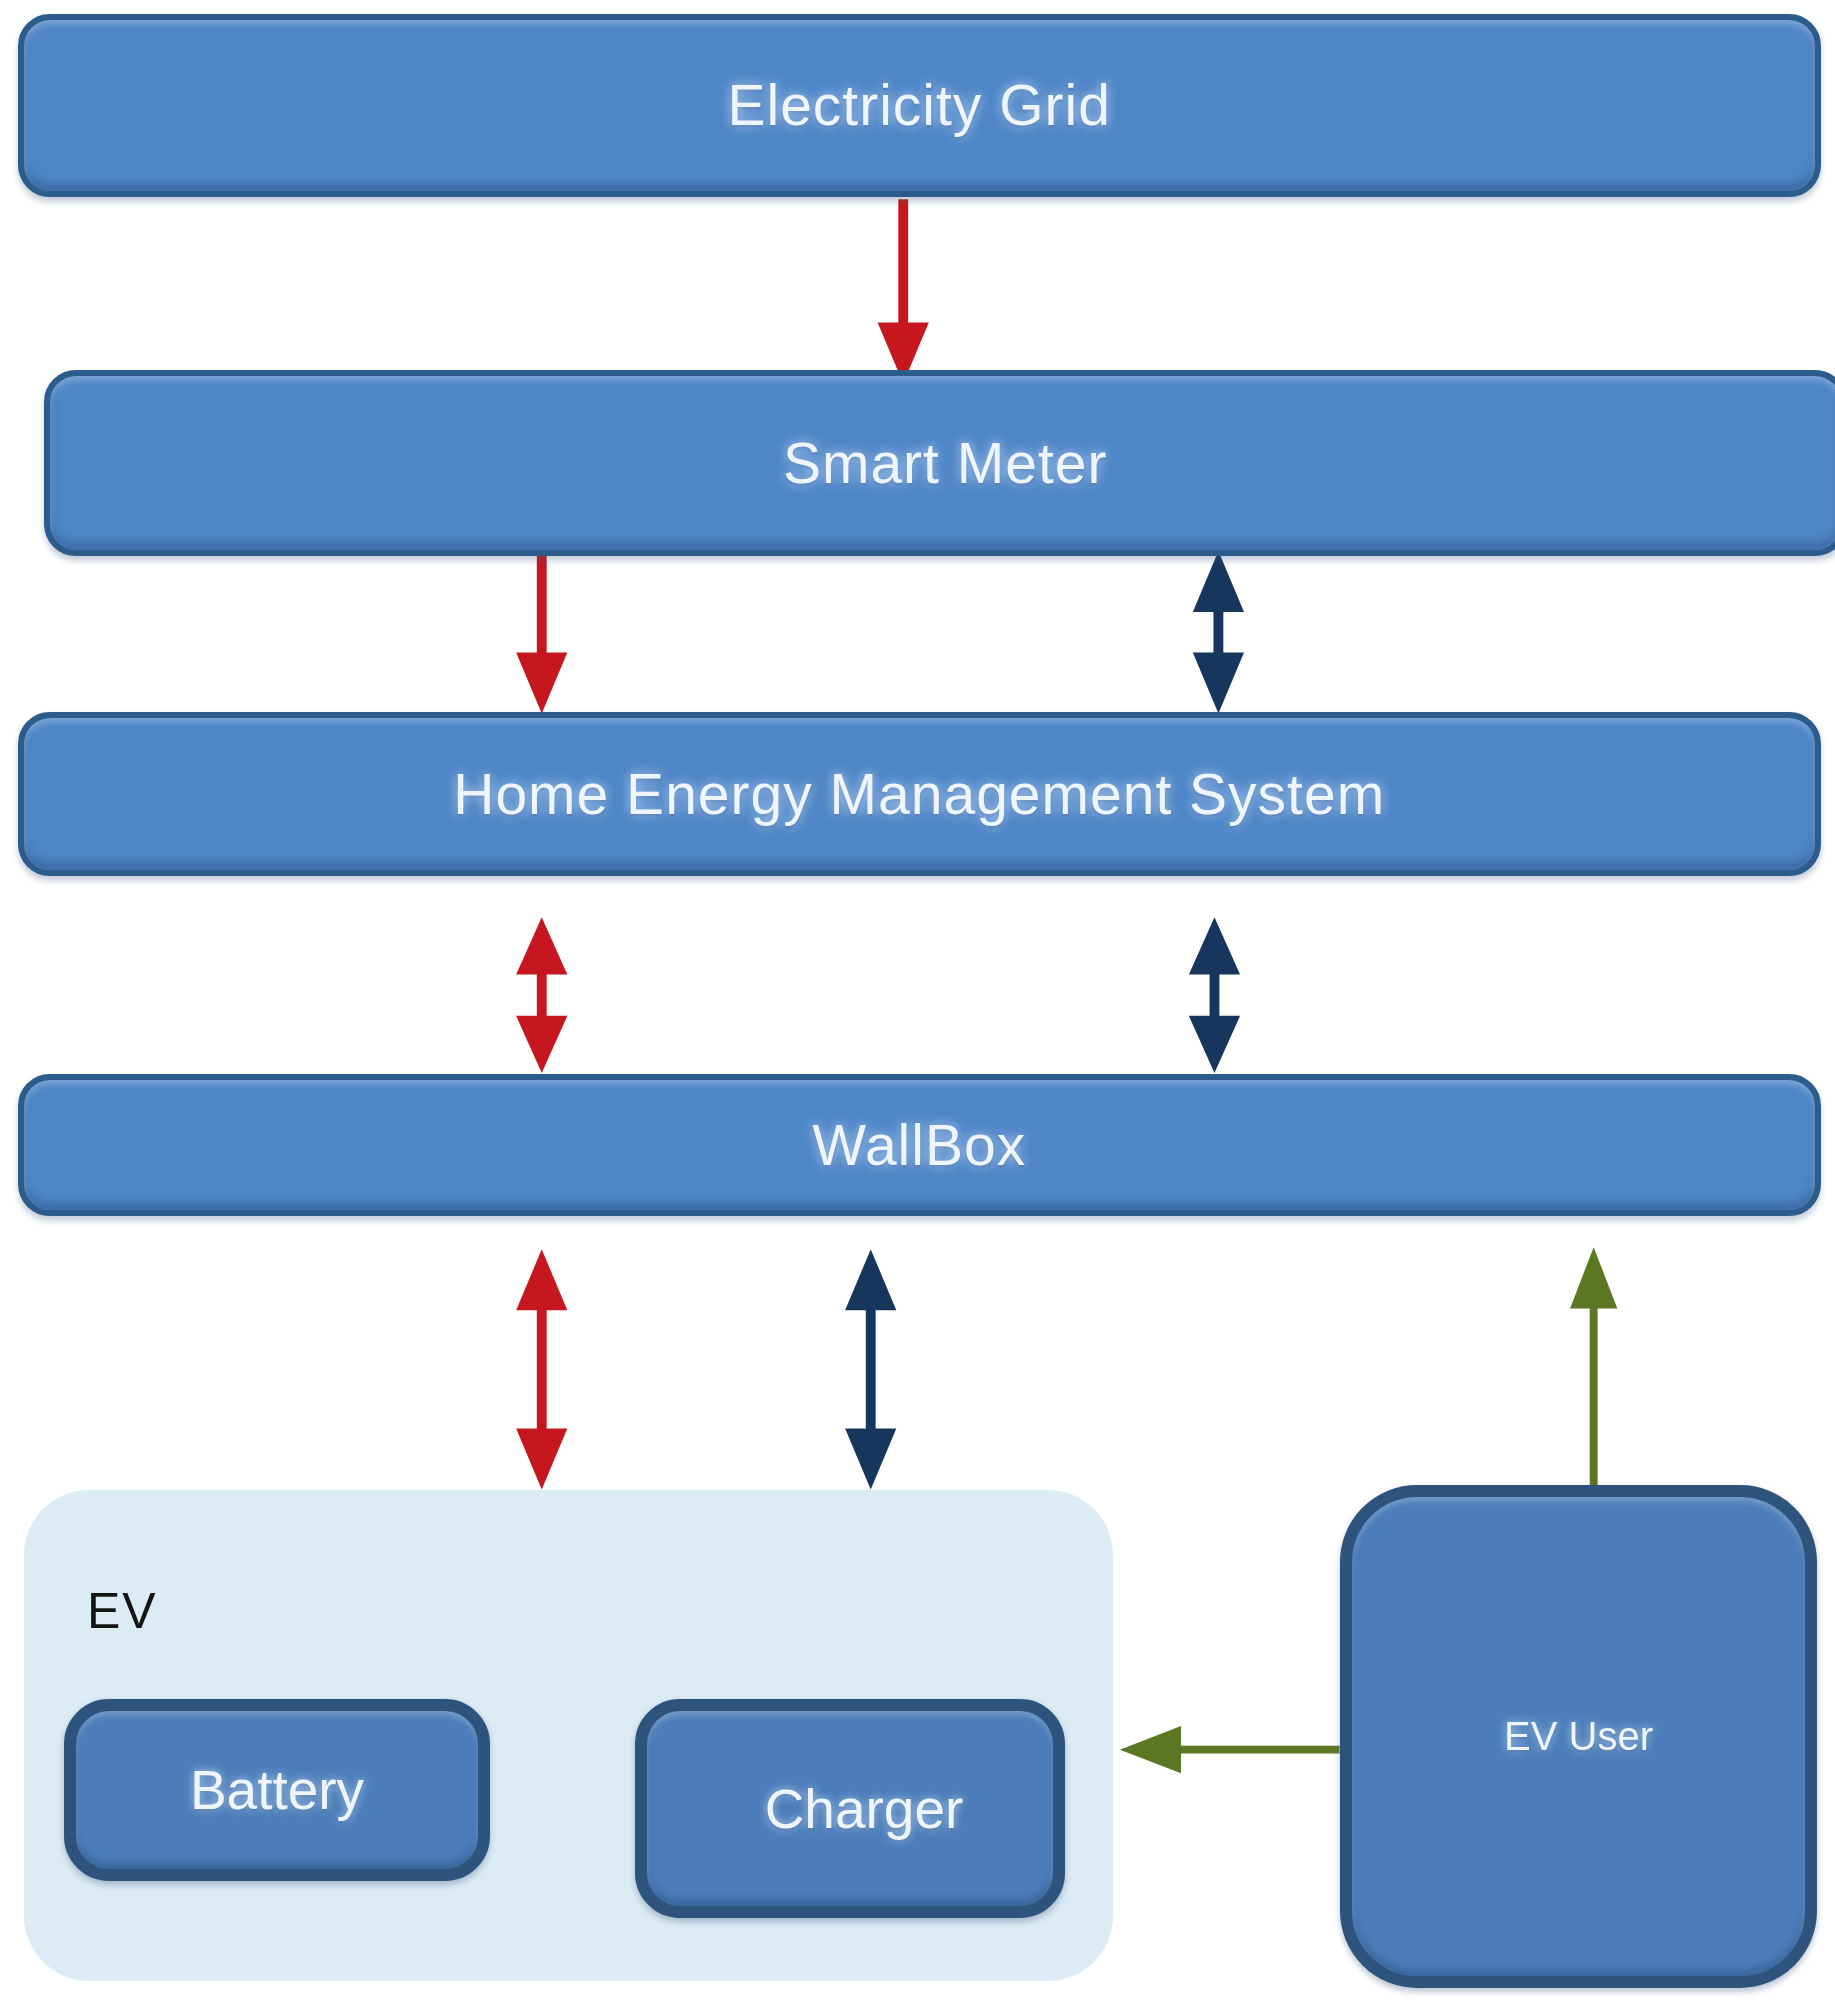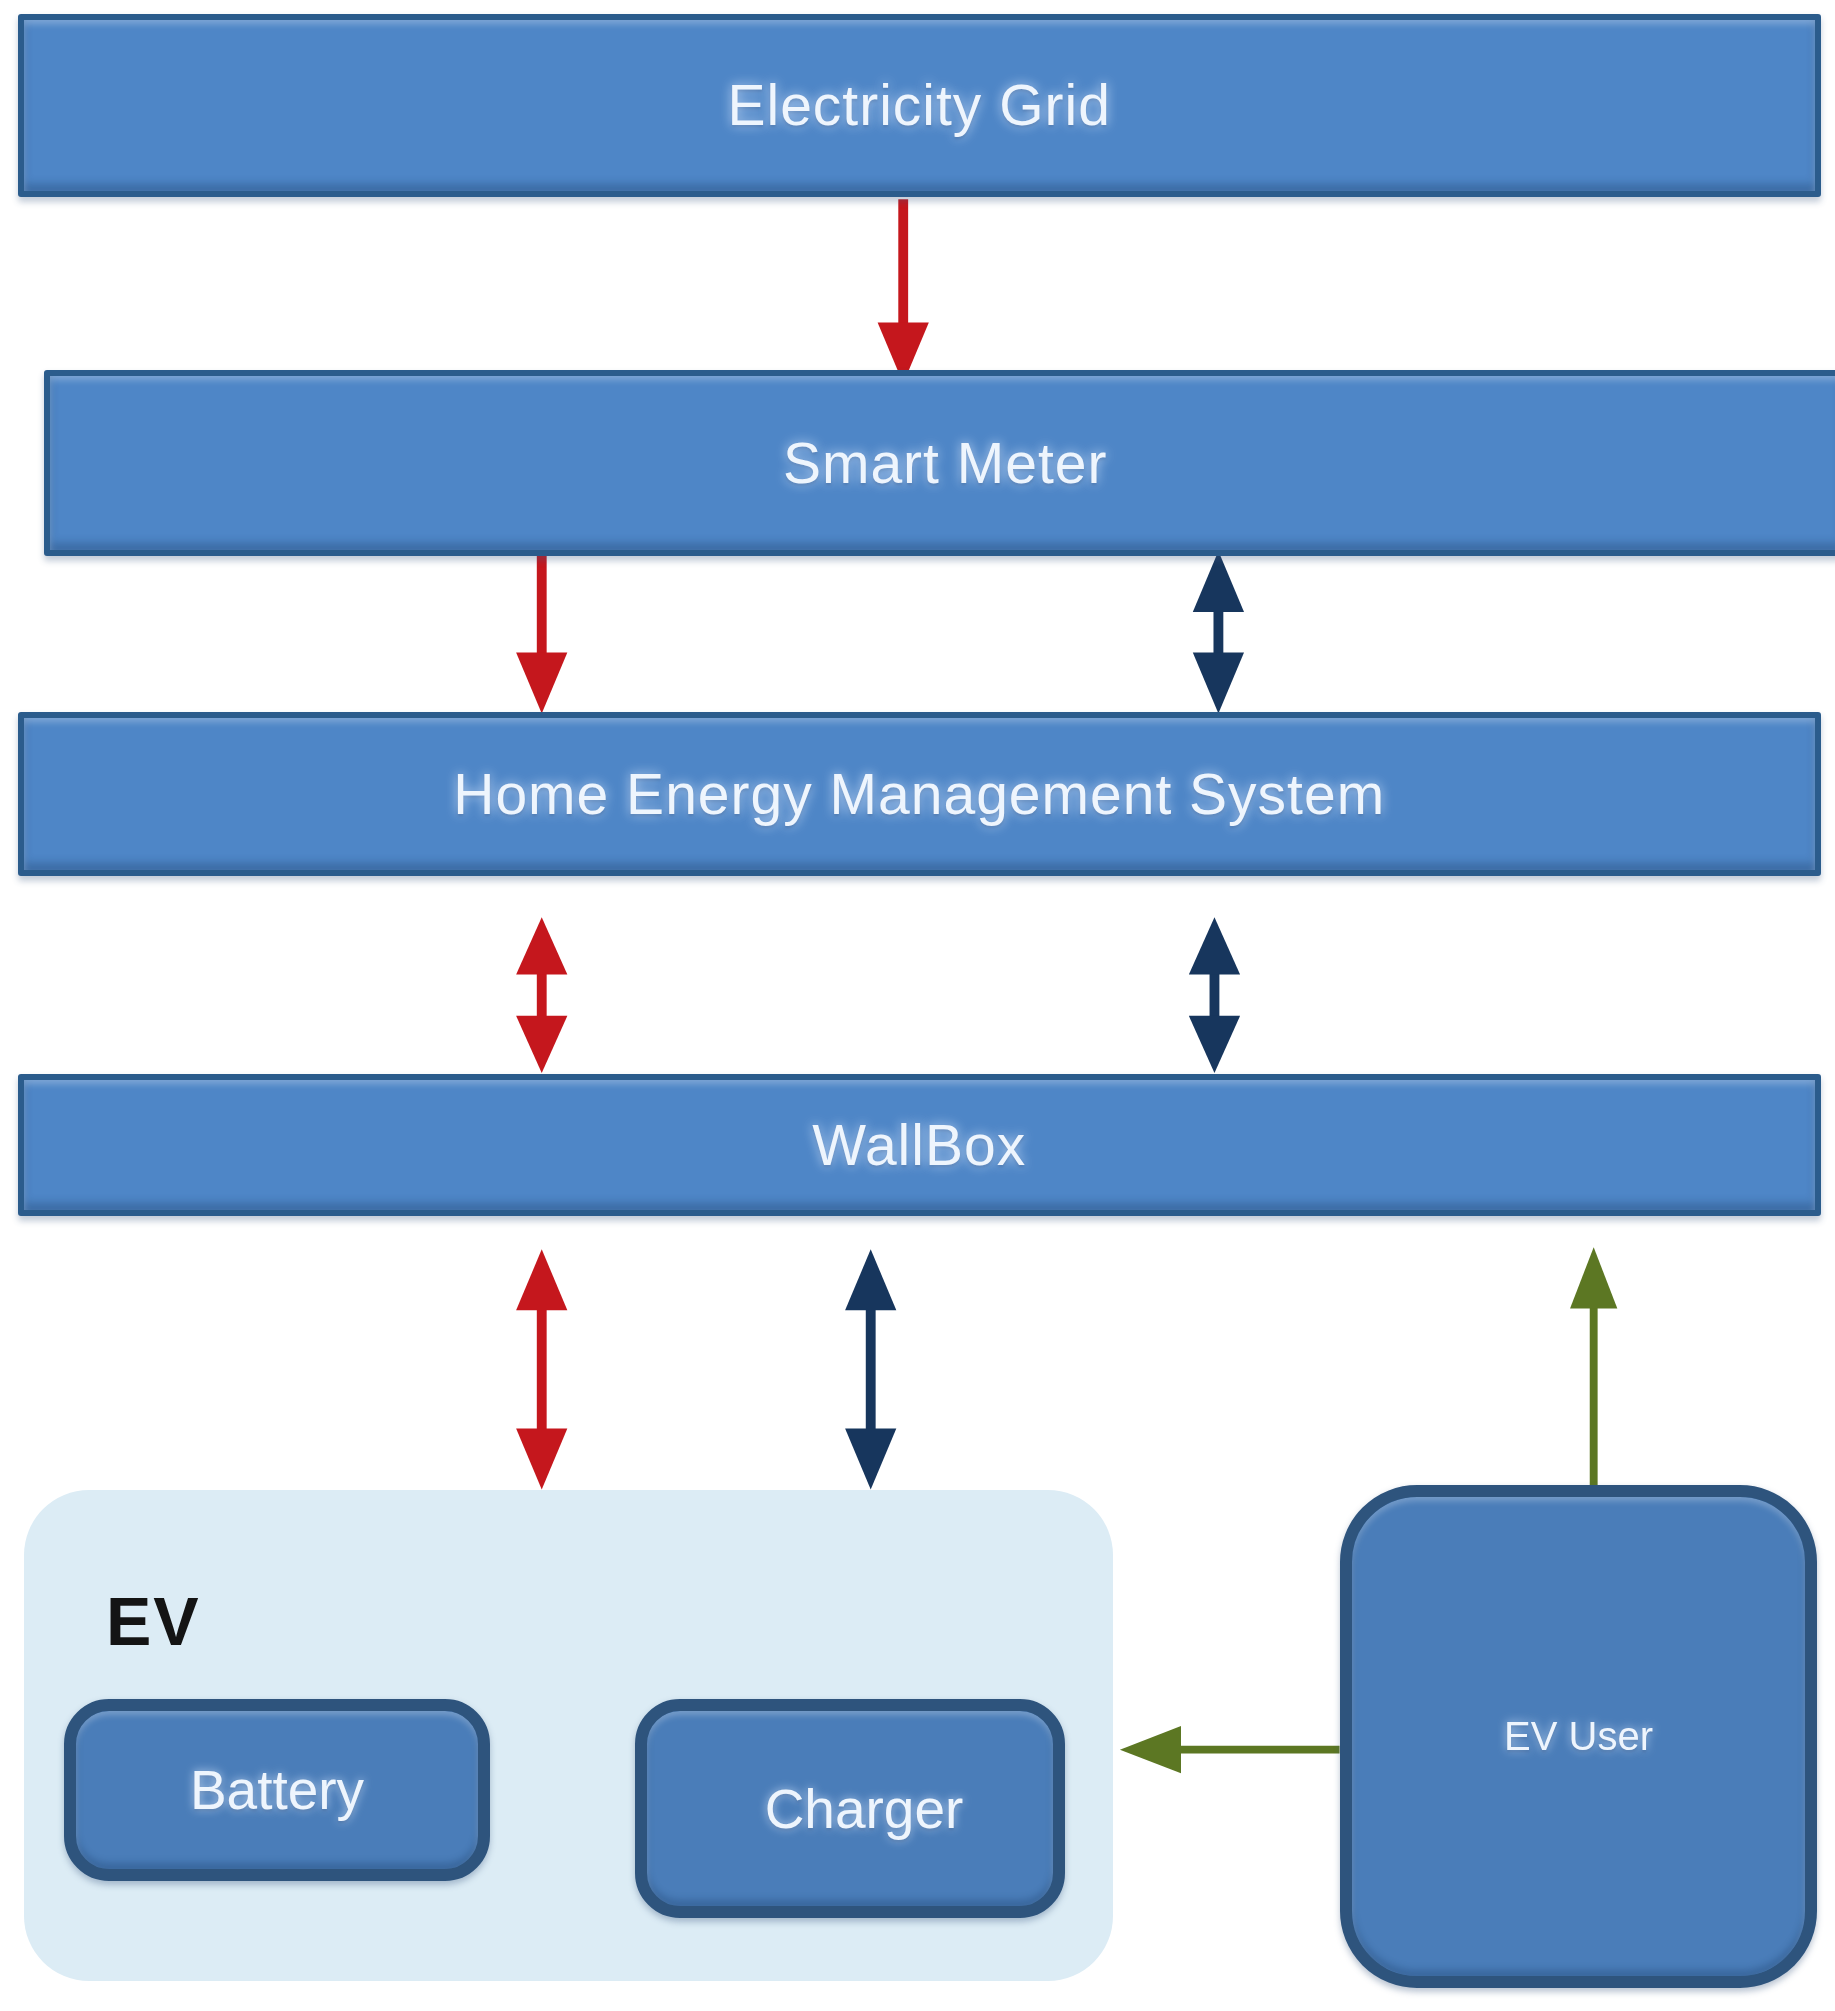--- a/index.html
+++ b/index.html
@@ -14,21 +14,21 @@
   .node{
     position:absolute;
     box-sizing:border-box;
     display:flex;align-items:center;justify-content:center;
     text-align:center;
   }
   .big{
     left:17.7px;width:1803px;
     background:var(--box-fill,#4e86c7);
     border:6.9px solid var(--box-border,#2b5c8c);
-    border-radius:3px;
+    border-radius:32px;
     box-shadow:inset 0 3.9px 7.9px rgba(255,255,255,.28),
                inset 0 -6.9px 8.9px rgba(15,45,85,.30),
                0 4.9px 6.9px rgba(60,90,130,.30);
     color:var(--label-text,#eef5fd);
     font-size:57px;
     letter-spacing:1px;
     text-shadow:0 0 11.8px rgba(215,232,255,.85), 0 2px 3px rgba(30,60,110,.35);
   }
   .small{
     background:var(--inner-box-fill,#4a7db9);
@@ -42,22 +42,22 @@
     text-shadow:0 0 9.9px rgba(215,232,255,.8), 0 2px 3px rgba(30,60,110,.35);
   }
   .ev-container{
     position:absolute;
     left:23.6px;top:1490px;width:1089px;height:491px;
     background:var(--ev-container-fill,#dcecf5);
     border-radius:65px;
   }
   .ev-label{
     position:absolute;
-    left:106px;top:1582px;
-    font-size:68px;font-weight:bold;
+    left:87px;top:1582px;
+    font-size:50px;font-weight:normal;
     color:var(--ev-label-text,#141414);
     letter-spacing:2px;
   }
   #node-grid{top:13.8px;height:183px;}
   #node-meter{top:370px;height:186px;margin-left:26px;}
   #node-hems{top:712px;height:164px;}
   #node-wallbox{top:1074px;height:142px;}
   #node-battery{left:64px;top:1699px;width:426px;height:182px;}
   #node-charger{left:635px;top:1699px;width:430px;height:219px;padding-left:28px;}
   #node-evuser{

